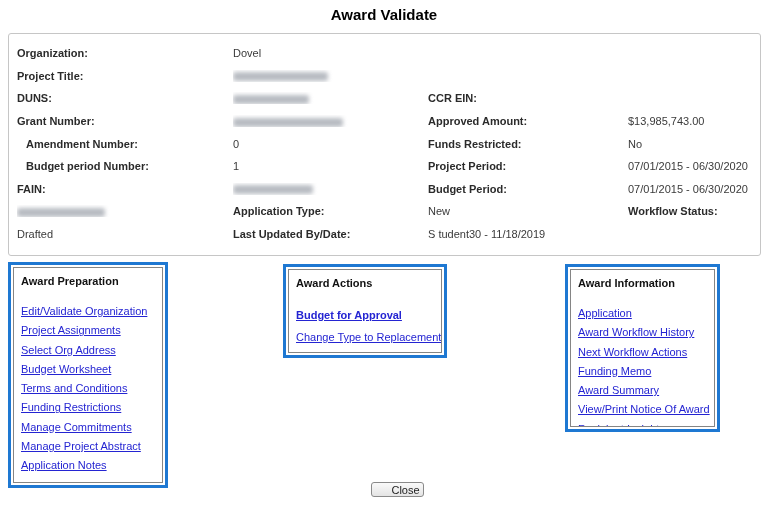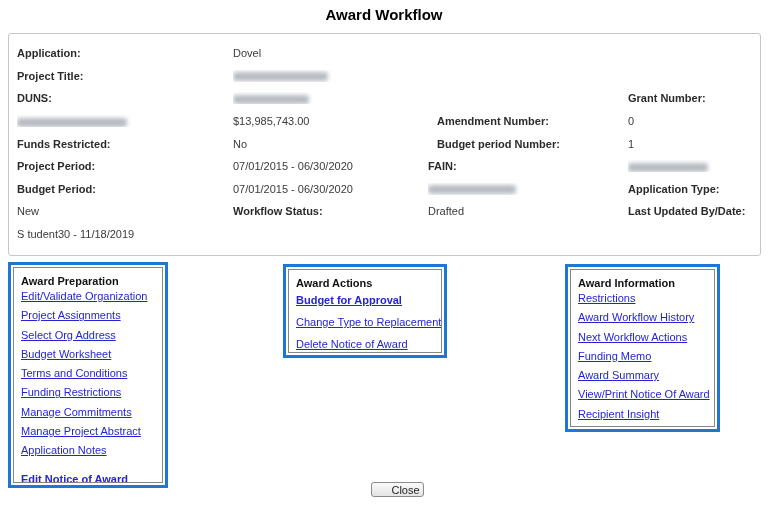--- a/index.html
+++ b/index.html
@@ -38,21 +38,21 @@
   .panel {
     position:absolute;
     border:3px solid var(--hl);
     padding:2px; background:#fff;
   }
   .panel-inner {
     border:1px solid #858585; background:#fff;
     width:100%; height:100%;
     padding:7px 7px 0 7px; overflow:hidden;
   }
-  .panel-title { font-size:11px; font-weight:bold; color:#111; margin-bottom:0; white-space:nowrap; }
+  .panel-title { font-size:11px; font-weight:bold; color:#111; margin-bottom:15px; white-space:nowrap; }
   .panel-links .link {
     display:block;
     font-size:11px; line-height:19.3px;
     color:var(--link); text-decoration:underline;
     white-space:nowrap; cursor:pointer;
   }
   .panel[data-panel-idx="1"] .panel-links .link { line-height:22px; }
   .link.bold { font-weight:bold; }
   .link.gap-before { margin-top:9px; }
   #panel-0 { left:8px;   top:262px; width:160px; height:226px; }
@@ -63,37 +63,39 @@
     font-family:"Liberation Sans", sans-serif; font-size:11px; color:#222;
     background:linear-gradient(#fafafa,#e4e4e4);
     border:1px solid #8a8a8a; border-radius:3px;
     cursor:pointer;
     padding-left:16px;
   }
 </style>
 </head>
 <body style="--hl: #1e78d2; --link: #2424d2;">
 
-<div class="page-title">Award Workflow</div>
+<div class="page-title">Award Validate</div>
 
 <div class="info-box">
   <div class="info-grid" id="info-grid">
-      <div class="cell label">Application:</div>
+      <div class="cell label">Organization:</div>
       <div class="cell">Dovel</div>
       <div class="cell label"></div>
       <div class="cell"></div>
       <div class="cell label">Project Title:</div>
       <div class="cell"><span class="redacted-block" style="width: 95px;"></span></div>
       <div class="cell label"></div>
       <div class="cell"></div>
       <div class="cell label">DUNS:</div>
       <div class="cell"><span class="redacted-block" style="width: 76px;"></span></div>
+      <div class="cell label">CCR EIN:</div>
       <div class="cell"></div>
       <div class="cell label">Grant Number:</div>
       <div class="cell"><span class="redacted-block" style="width: 110px;"></span></div>
+      <div class="cell label">Approved Amount:</div>
       <div class="cell">$13,985,743.00</div>
       <div class="cell label indent">Amendment Number:</div>
       <div class="cell">0</div>
       <div class="cell label">Funds Restricted:</div>
       <div class="cell">No</div>
       <div class="cell label indent">Budget period Number:</div>
       <div class="cell">1</div>
       <div class="cell label">Project Period:</div>
       <div class="cell">07/01/2015 - 06/30/2020</div>
       <div class="cell label">FAIN:</div>
@@ -136,21 +138,21 @@
         <a href="#" class="link">Change Type to Replacement</a>
         <a href="#" class="link">Delete Notice of Award</a>
       </div>
   </div>
 </div>
 
 <div class="panel" id="panel-2" data-panel-idx="2">
   <div class="panel-inner">
     <div class="panel-title">Award Information</div>
     <div class="panel-links">
-        <a href="#" class="link">Restrictions</a>
+        <a href="#" class="link">Application</a>
         <a href="#" class="link">Award Workflow History</a>
         <a href="#" class="link">Next Workflow Actions</a>
         <a href="#" class="link">Funding Memo</a>
         <a href="#" class="link">Award Summary</a>
         <a href="#" class="link">View/Print Notice Of Award</a>
         <a href="#" class="link">Recipient Insight</a>
       </div>
   </div>
 </div>
 

